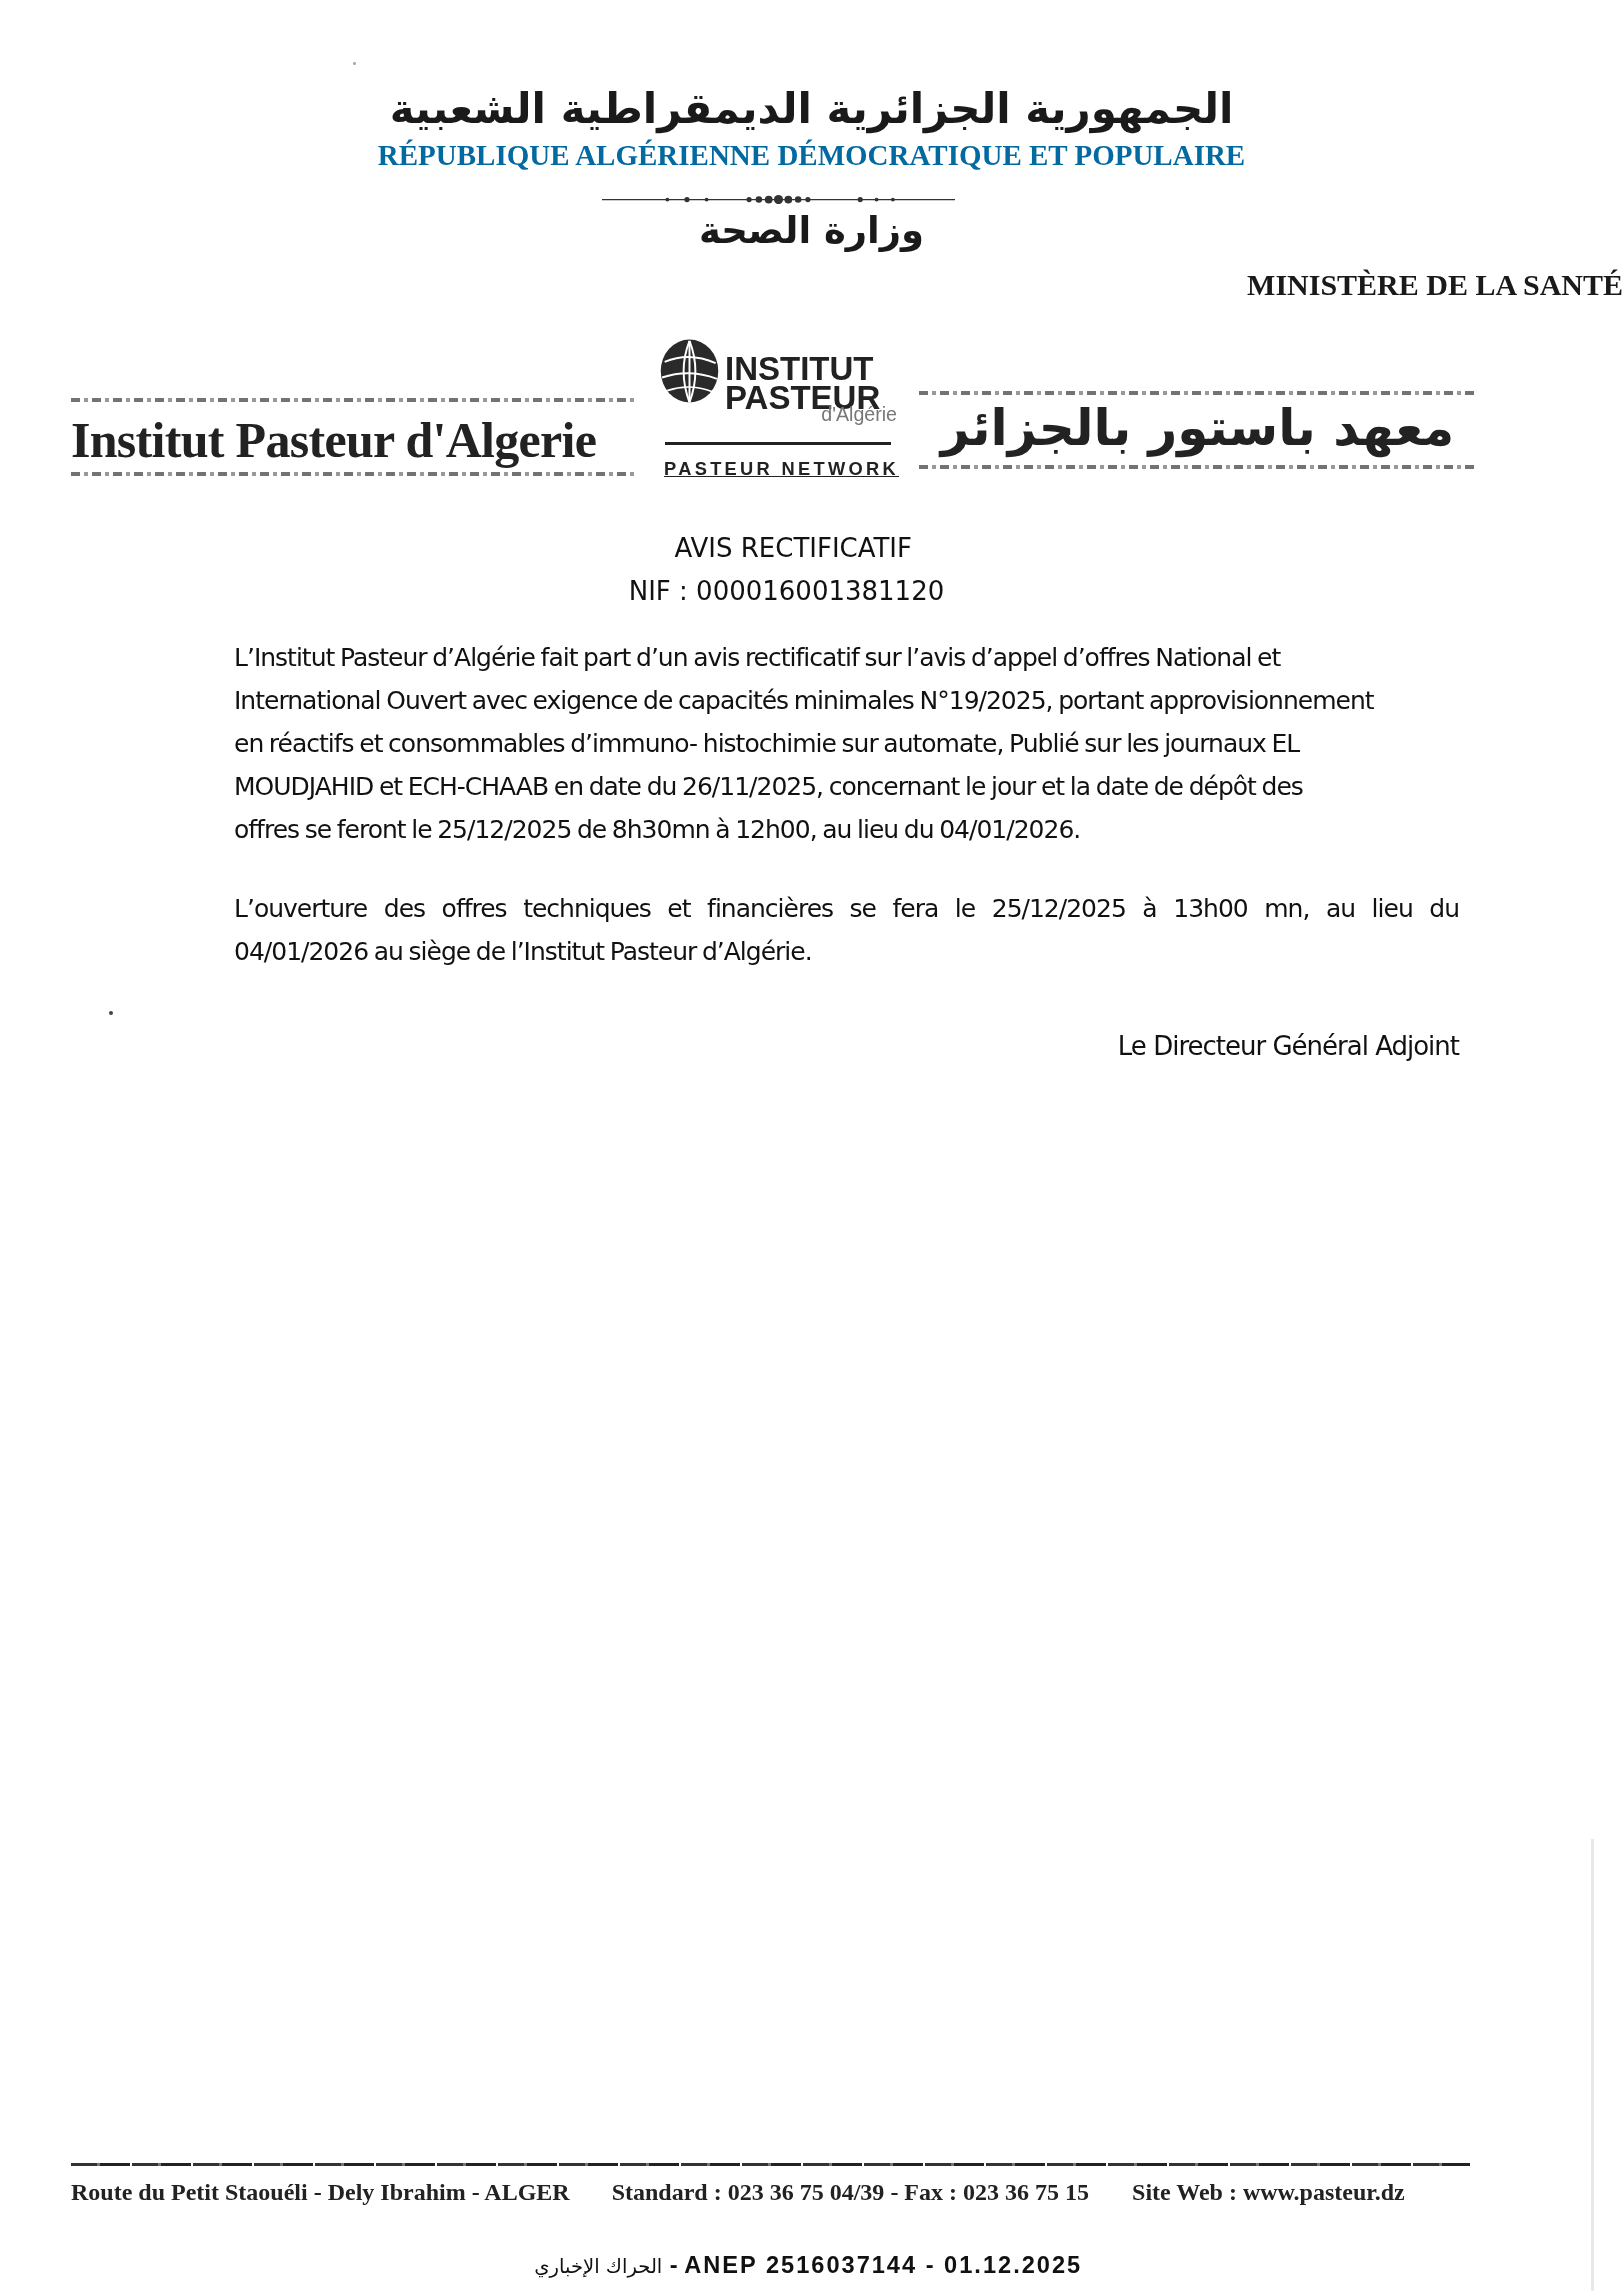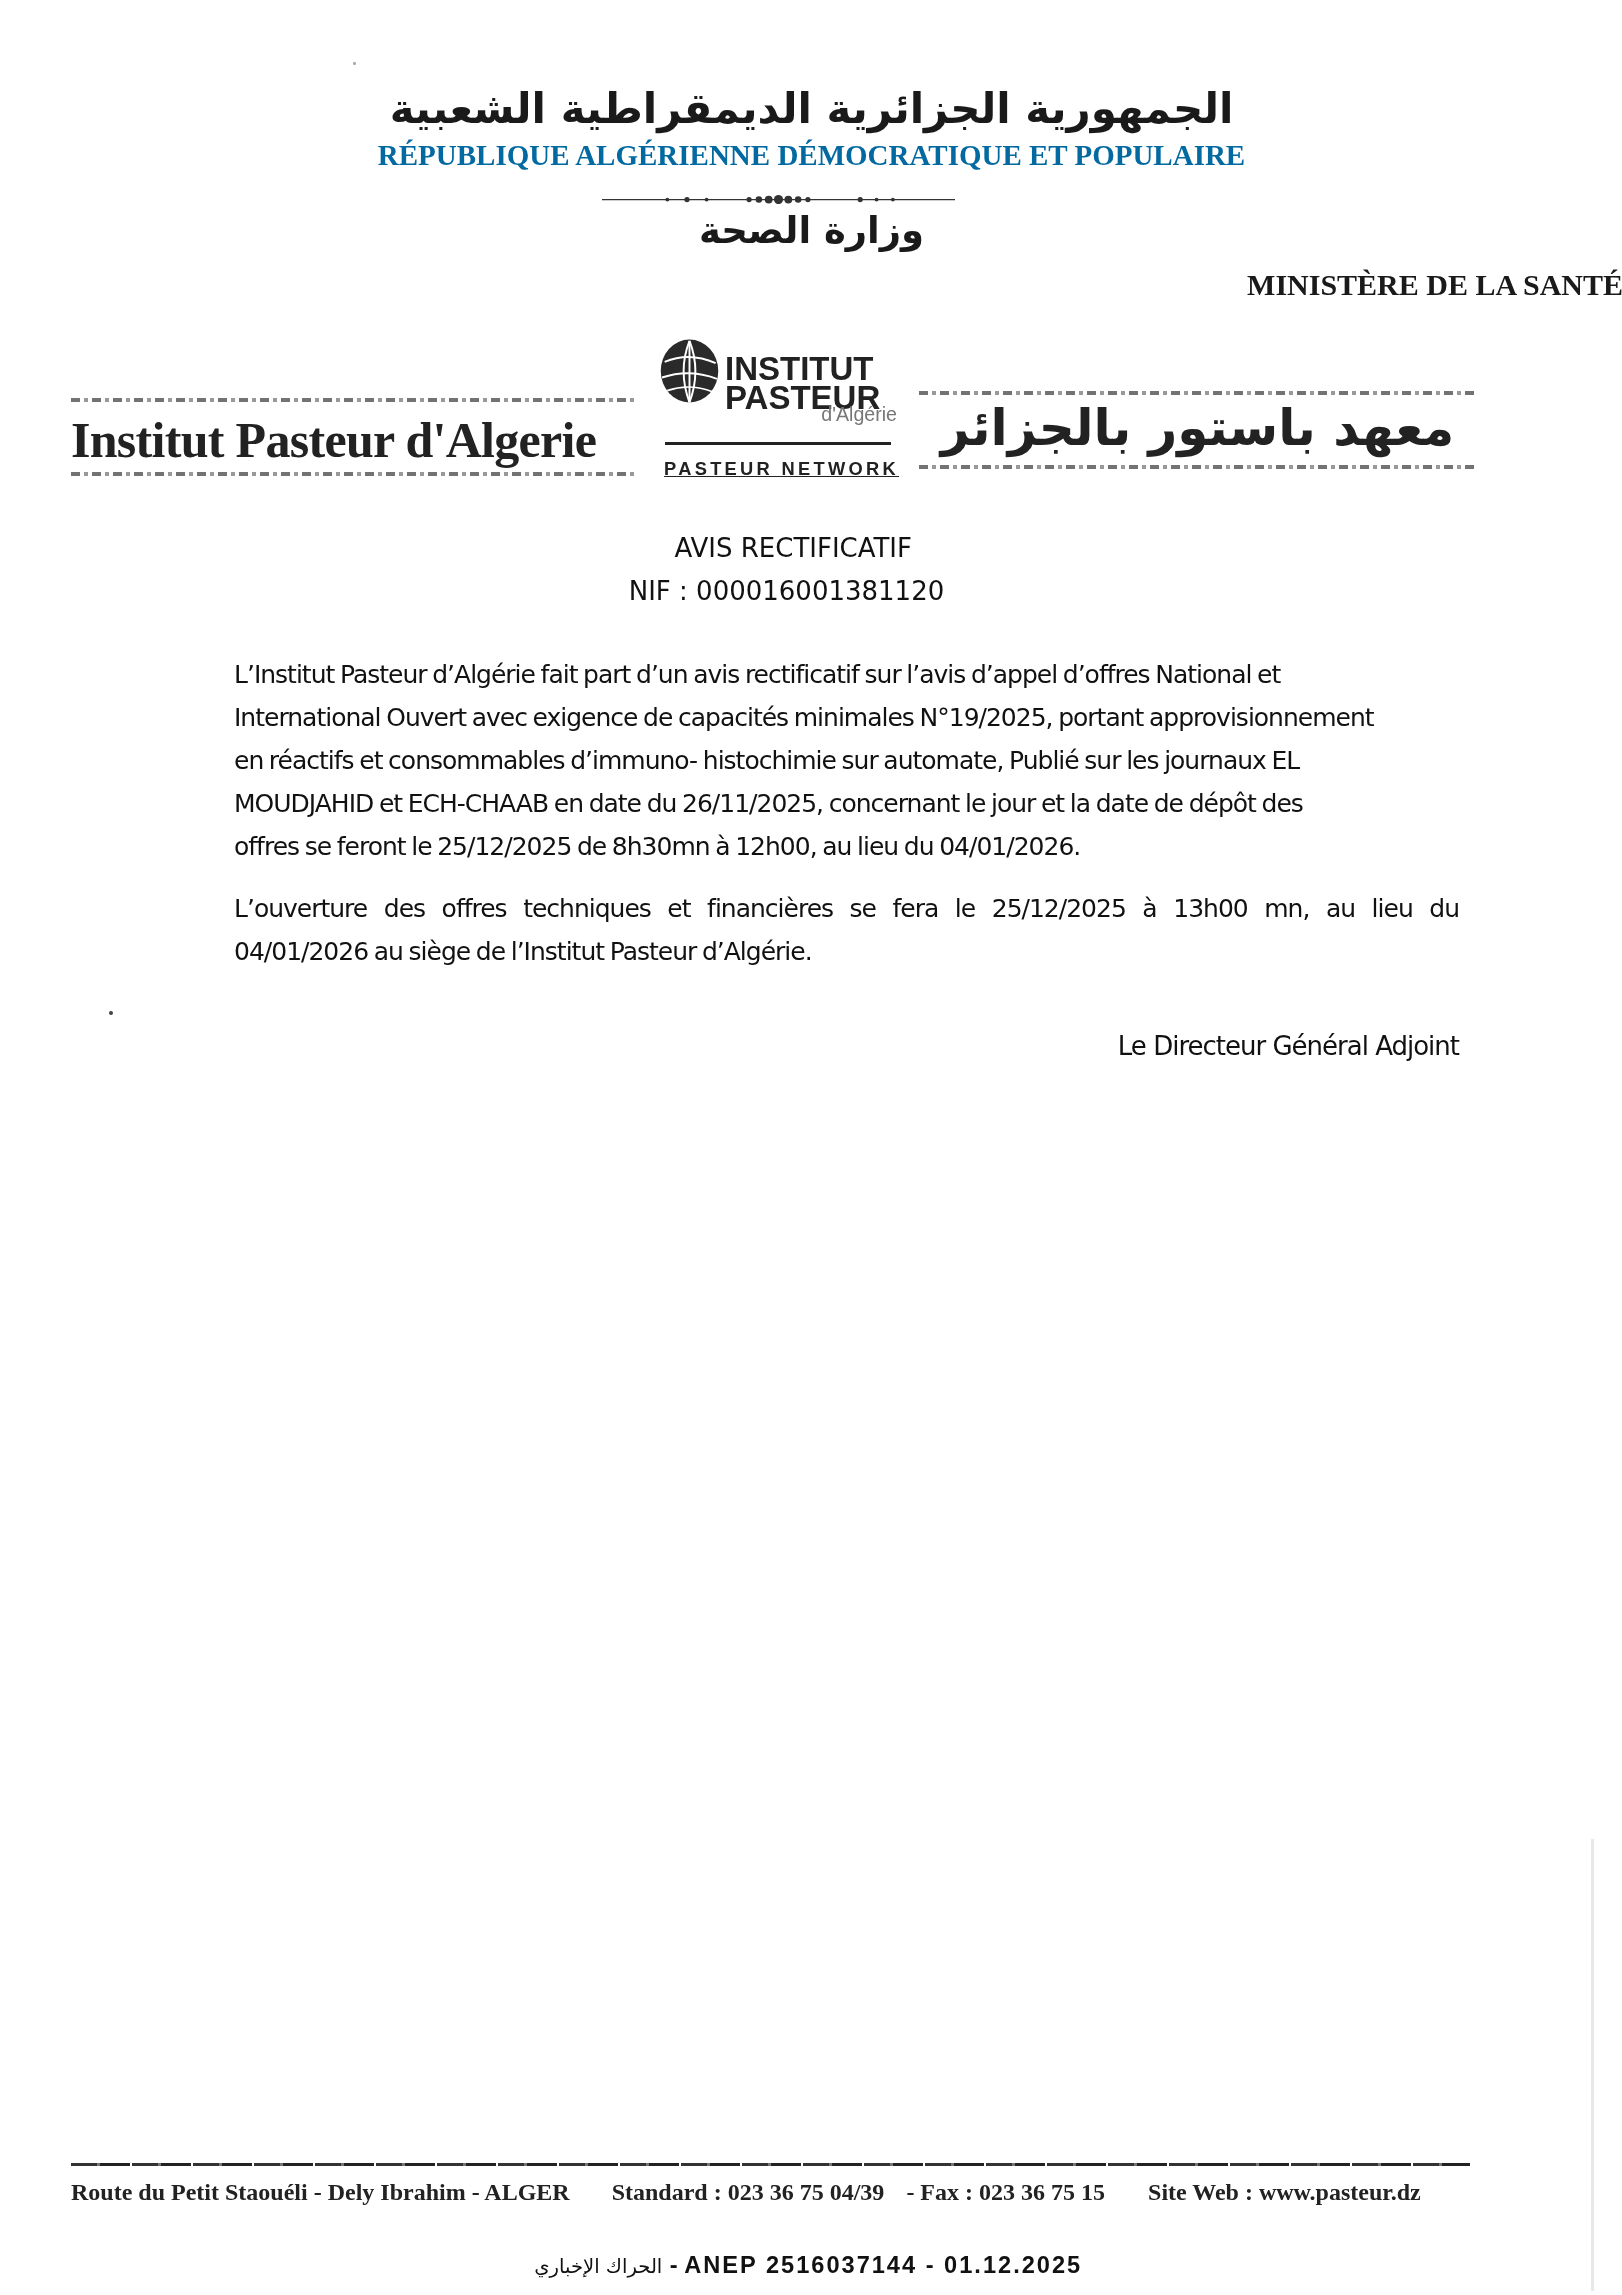--- a/index.html
+++ b/index.html
@@ -77,39 +77,39 @@
     .notice-nif {
       left: 0; width: 1623px; text-align: center; top: 576px;
       font-family: "DejaVu Sans", sans-serif; font-size: 26px; color: #111;
       transform: translateX(-25px);
     }
     .para {
       left: 234px; width: 1225px;
       font-family: "DejaVu Sans", sans-serif; font-size: 25px; line-height: 43px;
       color: #111; letter-spacing: -1px; word-spacing: -1.3px;
     }
-    .para1 { top: 653px; }
+    .para1 { top: 636px; }
     .para2 { top: 887px; text-align: justify; text-align-last: left; }
     .signature {
       right: 164px; top: 1031px; font-family: "DejaVu Sans", sans-serif;
       font-size: 26px; color: #111; letter-spacing: -1px;
     }
 
     
     .footer-rule {
       left: 71px; top: 2163px; width: 1399px; height: 3.3px;
       background-image: repeating-linear-gradient(90deg, #333 0 26px, #777 26px 29px, #222 29px 59px, transparent 59px 61px);
     }
     .footer-line {
       left: 71px; top: 2179px; width: 1440px; white-space: nowrap;
       font-family: "Liberation Serif", serif; font-weight: bold; font-size: 24px; color: #222;
     }
     .footer-line span { display: inline-block; }
     .f-addr { margin-right: 42px; }
-    .f-std { margin-right: 16px; }
+    .f-std { margin-right: 0; }
     .f-fax { margin-right: 43px; }
 
     .anep {
       left: 0; width: 1623px; top: 2251px; text-align: center;
       font-size: 23.6px; color: #111; white-space: nowrap; transform: translateX(-3.3px);
     }
     .anep-ar { font-family: "DejaVu Sans", sans-serif; font-size: 19.6px; direction: rtl; unicode-bidi: isolate; }
     .anep-code { font-family: "Liberation Sans", sans-serif; font-weight: bold; letter-spacing: 2px; }
 
     

